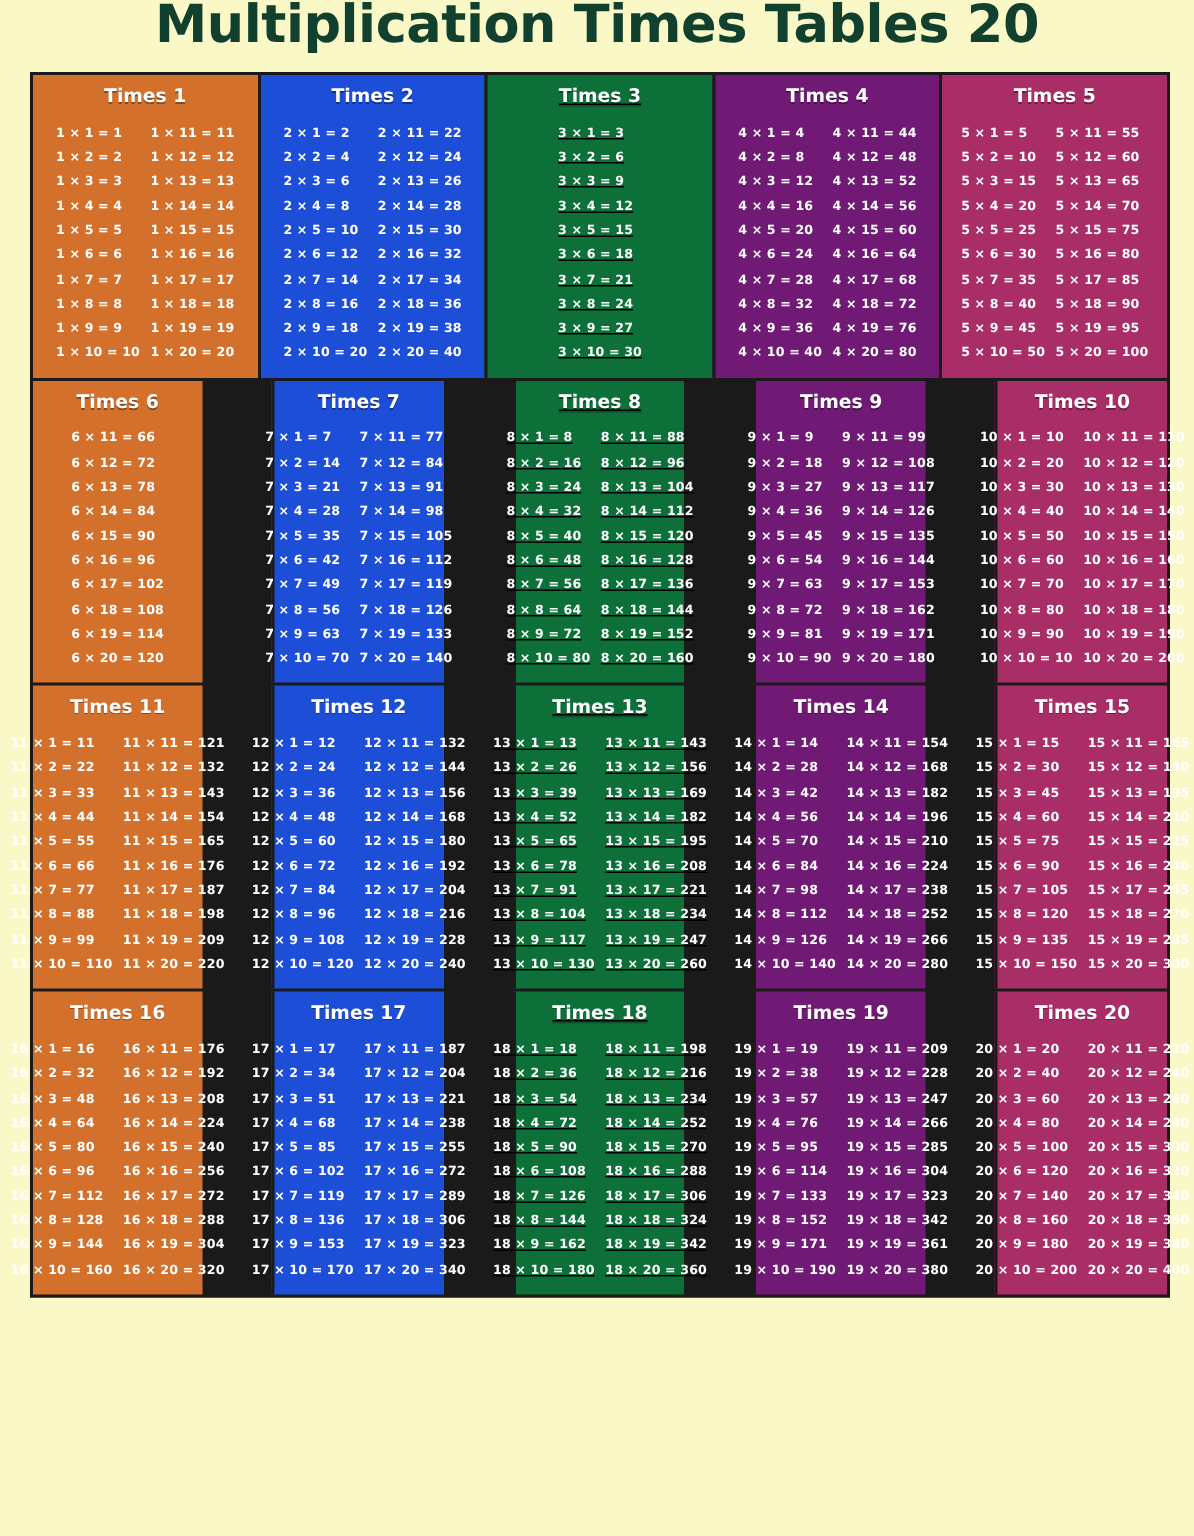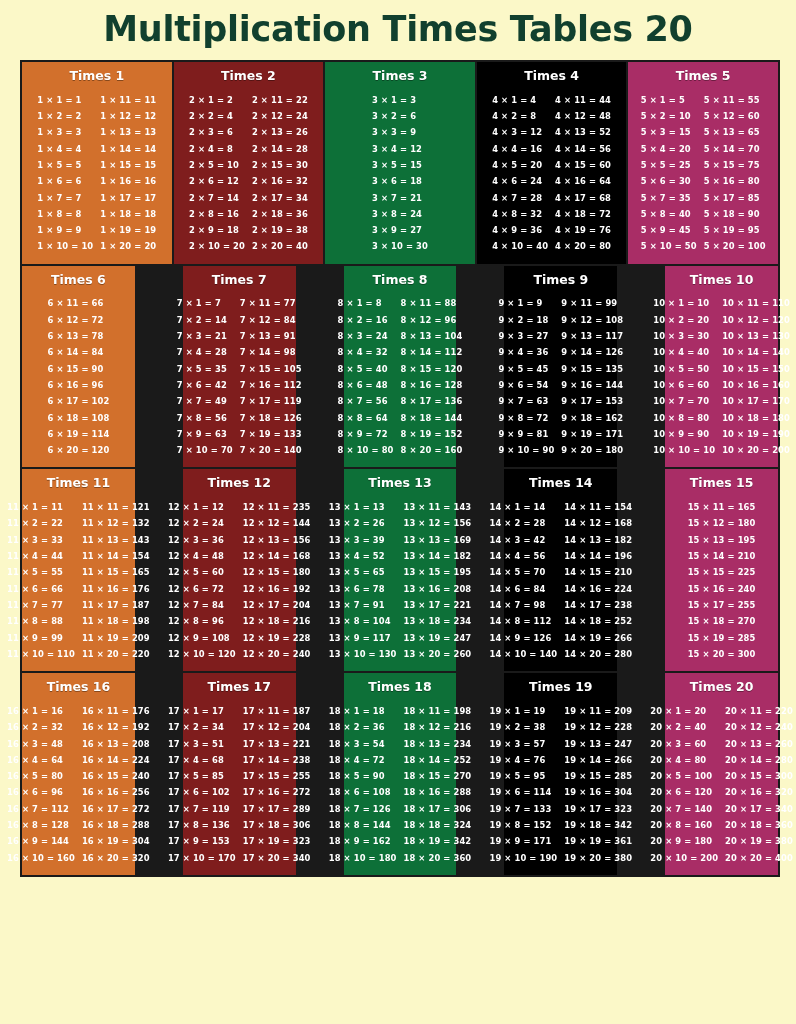--- a/index.html
+++ b/index.html
@@ -18,21 +18,20 @@
     padding: 0;
   }
   #page-title {
     text-align: center;
     color: #11402e;
     font-family: "DejaVu Sans", sans-serif;
     font-weight: bold;
     font-size: 35px;
     letter-spacing: -0.3px;
     line-height: 1;
-    padding-top: 12px;
     padding-bottom: 13px;
     white-space: nowrap;
   }
   #grid-wrap {
     margin: 0 20px;
     border: 2px solid #1a1a1a;
     background: #1a1a1a;
     width: 760px;
   }
   .grid-row {
@@ -69,23 +68,23 @@
   .eq {
     color: #ffffff;
     font-weight: bold;
     font-size: 8.4px;
     line-height: 16.3px;
     white-space: nowrap;
     letter-spacing: .1px;
   }
   
   .c-orange  { background: #d2702c; }
-  .c-purple  { background: #7f1d1d; }
-  .c-green   { background: #0d7038; }
-  .c-brown   { background: #000000; }
+  .c-purple  { background: #1d4ed8; }
+  .c-green   { background: #0d7038; text-decoration: underline; }
+  .c-brown   { background: #701a75; }
   .c-magenta { background: #a92d66; }
 </style>
 </head>
 <body>
 
 <div id="page">
 
   <h1 id="page-title">Multiplication Times Tables 20</h1>
 
   <div id="grid-wrap">
@@ -398,21 +397,21 @@
               <div class="eq">12 × 3 = 36</div>
               <div class="eq">12 × 4 = 48</div>
               <div class="eq">12 × 5 = 60</div>
               <div class="eq">12 × 6 = 72</div>
               <div class="eq">12 × 7 = 84</div>
               <div class="eq">12 × 8 = 96</div>
               <div class="eq">12 × 9 = 108</div>
               <div class="eq">12 × 10 = 120</div>
             </div>
             <div class="col">
-              <div class="eq">12 × 11 = 235</div>
+              <div class="eq">12 × 11 = 132</div>
               <div class="eq">12 × 12 = 144</div>
               <div class="eq">12 × 13 = 156</div>
               <div class="eq">12 × 14 = 168</div>
               <div class="eq">12 × 15 = 180</div>
               <div class="eq">12 × 16 = 192</div>
               <div class="eq">12 × 17 = 204</div>
               <div class="eq">12 × 18 = 216</div>
               <div class="eq">12 × 19 = 228</div>
               <div class="eq">12 × 20 = 240</div>
             </div>
@@ -473,20 +472,32 @@
               <div class="eq">14 × 18 = 252</div>
               <div class="eq">14 × 19 = 266</div>
               <div class="eq">14 × 20 = 280</div>
             </div>
           </div>
         </div>
         <div class="cell c-magenta">
           <div class="cell-title">Times 15</div>
           <div class="cols">
             <div class="col">
+              <div class="eq">15 × 1 = 15</div>
+              <div class="eq">15 × 2 = 30</div>
+              <div class="eq">15 × 3 = 45</div>
+              <div class="eq">15 × 4 = 60</div>
+              <div class="eq">15 × 5 = 75</div>
+              <div class="eq">15 × 6 = 90</div>
+              <div class="eq">15 × 7 = 105</div>
+              <div class="eq">15 × 8 = 120</div>
+              <div class="eq">15 × 9 = 135</div>
+              <div class="eq">15 × 10 = 150</div>
+            </div>
+            <div class="col">
               <div class="eq">15 × 11 = 165</div>
               <div class="eq">15 × 12 = 180</div>
               <div class="eq">15 × 13 = 195</div>
               <div class="eq">15 × 14 = 210</div>
               <div class="eq">15 × 15 = 225</div>
               <div class="eq">15 × 16 = 240</div>
               <div class="eq">15 × 17 = 255</div>
               <div class="eq">15 × 18 = 270</div>
               <div class="eq">15 × 19 = 285</div>
               <div class="eq">15 × 20 = 300</div>

